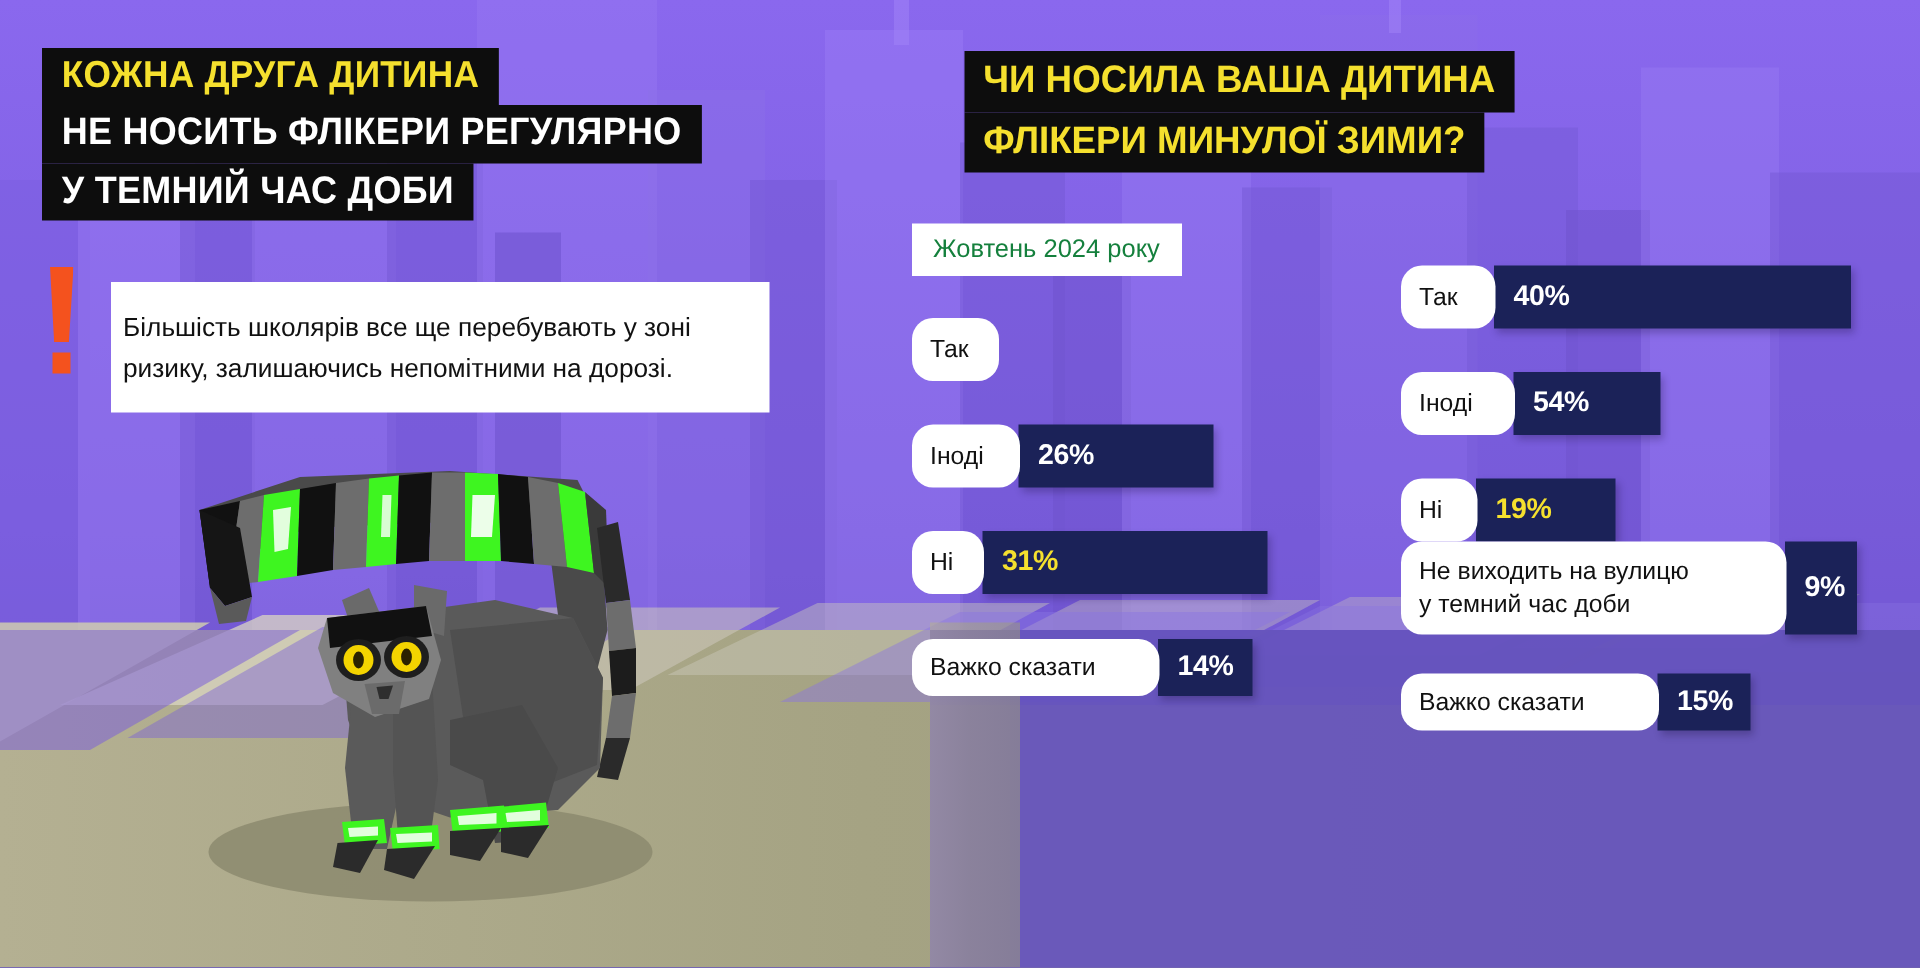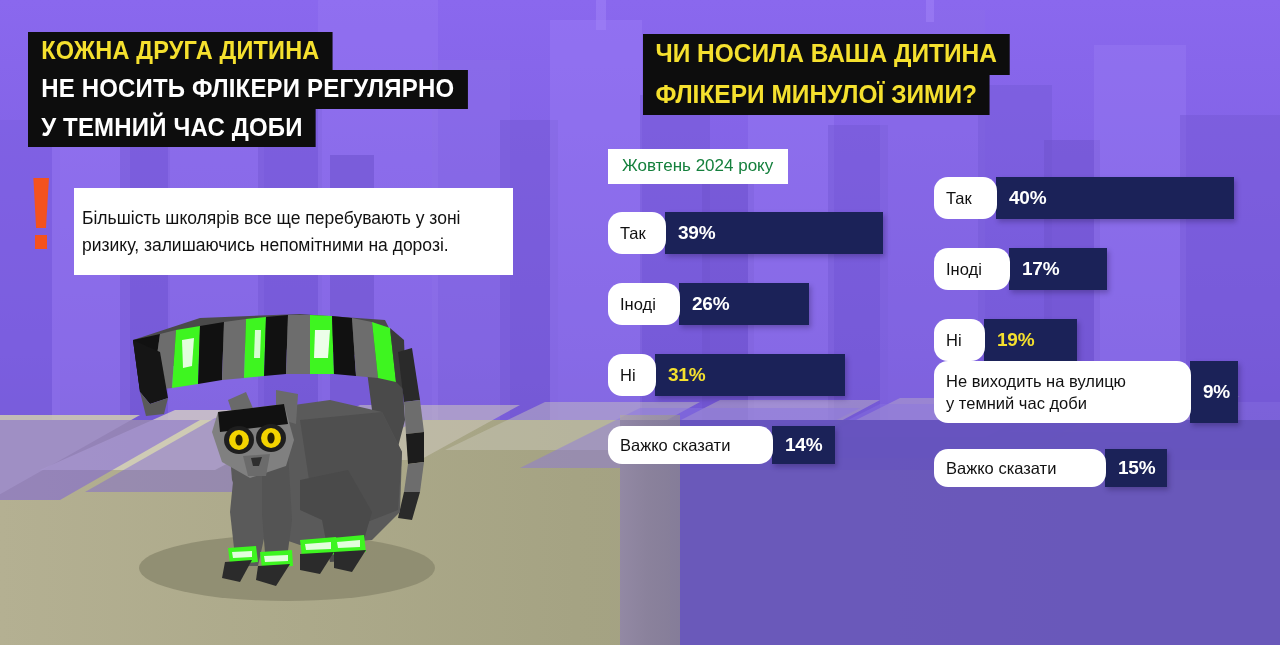--- a/index.html
+++ b/index.html
@@ -275,23 +275,20 @@
     <div class="q-line">ЧИ НОСИЛА ВАША ДИТИНА</div>
     <div class="q-line">ФЛІКЕРИ МИНУЛОЇ ЗИМИ?</div>
   </div>
 
   <div class="cols">
     <div class="col col-oct">
       <div class="col-title">Жовтень 2024 року</div>
       <div id="rows-october">
           <div class="row" style="margin-top: 28px;">
             <div class="row-label" style="width: 58px; min-height: 42px;">Так</div>
-            <div class="row-bar" style="width: 218px; height: 42px; margin-left: -1px;">
-              <span class="val">39%</span>
-            </div>
           </div>
           <div class="row" style="margin-top: 29px;">
             <div class="row-label" style="width: 72px; min-height: 42px;">Іноді</div>
             <div class="row-bar" style="width: 130px; height: 42px; margin-left: -1px;">
               <span class="val">26%</span>
             </div>
           </div>
           <div class="row" style="margin-top: 29px;">
             <div class="row-label" style="width: 48px; min-height: 42px;">Ні</div>
             <div class="row-bar" style="width: 190px; height: 42px; margin-left: -1px;">
@@ -310,21 +307,21 @@
       <div id="rows-may">
           <div class="row" style="margin-top: 28px;">
             <div class="row-label" style="width: 63px; min-height: 42px;">Так</div>
             <div class="row-bar" style="width: 238px; height: 42px; margin-left: -1px; text-align: right;">
               <span class="val">40%</span>
             </div>
           </div>
           <div class="row" style="margin-top: 29px;">
             <div class="row-label" style="width: 76px; min-height: 42px;">Іноді</div>
             <div class="row-bar" style="width: 98px; height: 42px; margin-left: -1px;">
-              <span class="val">17%</span>
+              <span class="val">54%</span>
             </div>
           </div>
           <div class="row" style="margin-top: 29px;">
             <div class="row-label" style="width: 51px; min-height: 42px;">Ні</div>
             <div class="row-bar" style="width: 93px; height: 42px; margin-left: -1px;">
               <span class="val yellow">19%</span>
             </div>
           </div>
           <div class="row" style="">
             <div class="row-label" style="width: 257px; min-height: 62px;">Не виходить на вулицю

